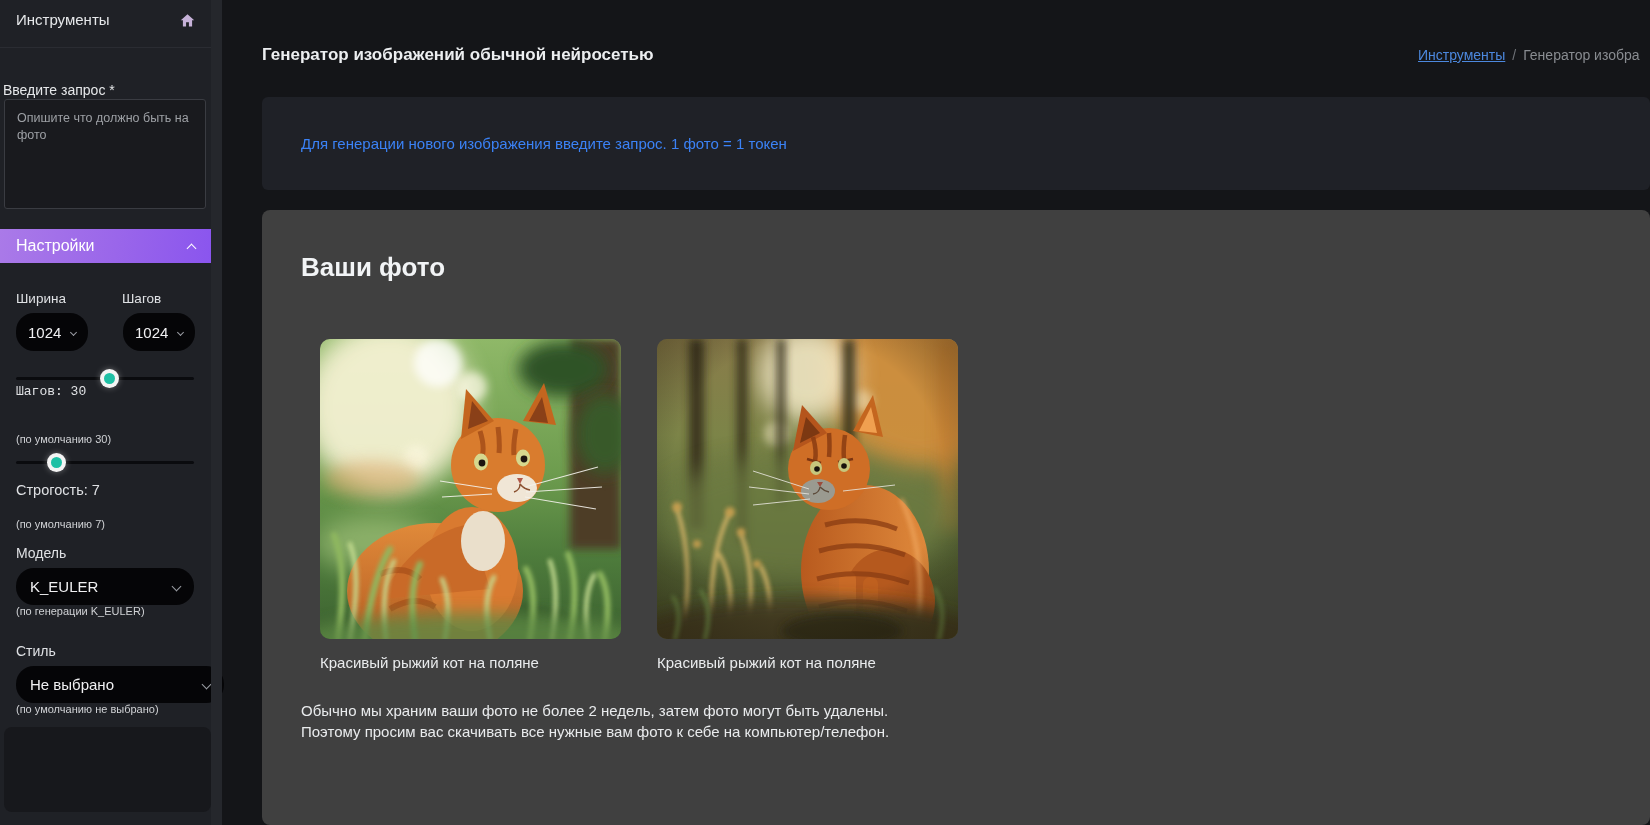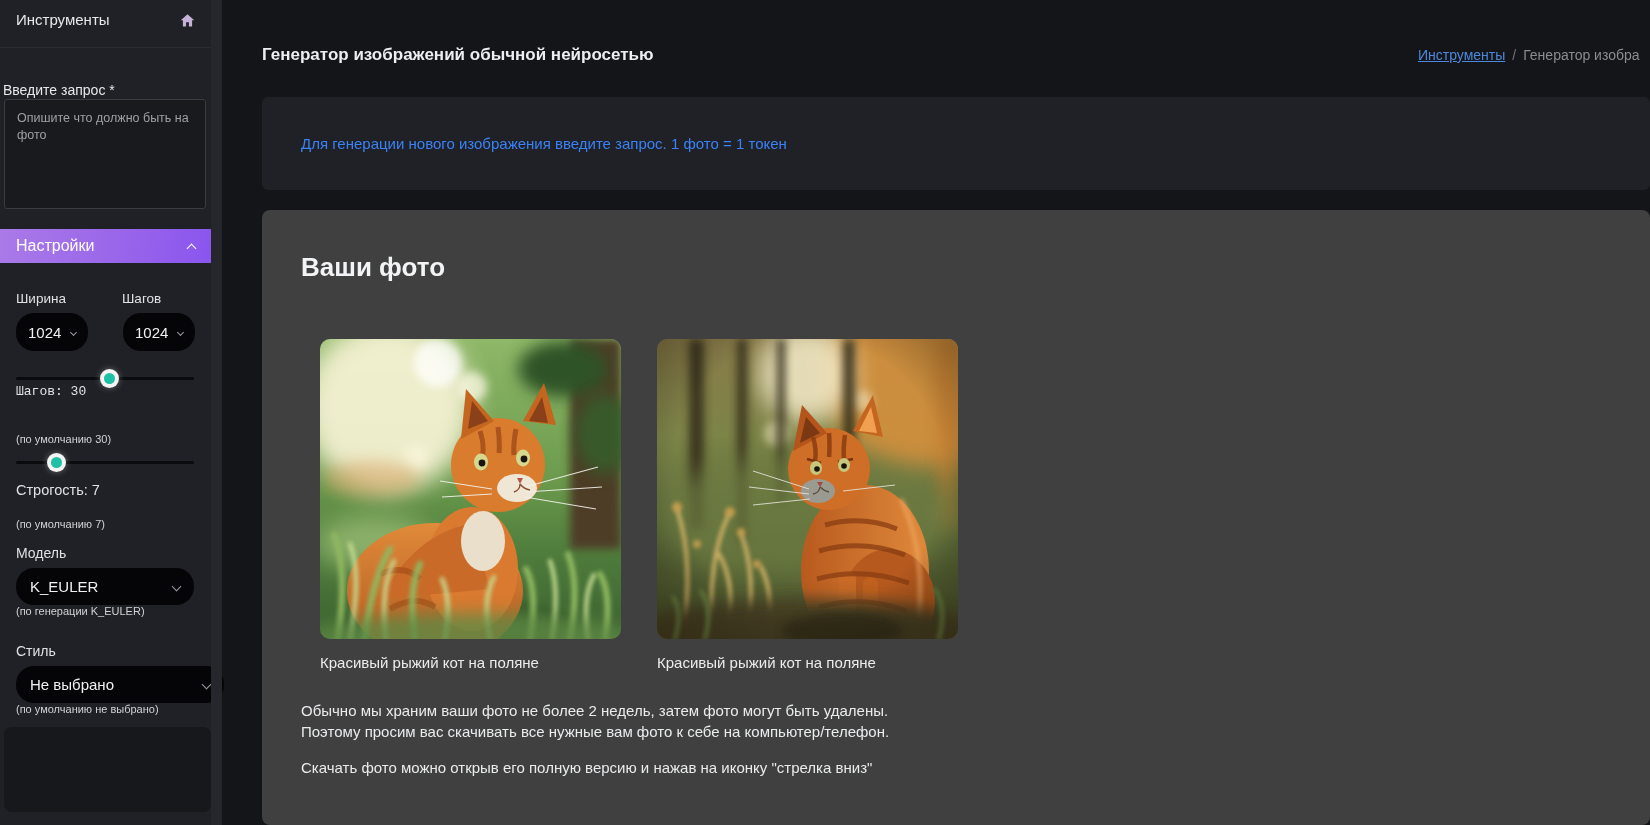--- a/index.html
+++ b/index.html
@@ -322,16 +322,15 @@
         </g>
         <rect width="301" height="300" fill="url(#vig2)"></rect>
       </svg>
     </div>
 
     <div class="caption cap-1">Красивый рыжий кот на поляне</div>
     <div class="caption cap-2">Красивый рыжий кот на поляне</div>
 
     <div class="note l1">Обычно мы храним ваши фото не более 2 недель, затем фото могут быть удалены.</div>
     <div class="note l2">Поэтому просим вас скачивать все нужные вам фото к себе на компьютер/телефон.</div>
-    <div class="note l3">Скачать фото можно открыв его полную версию и нажав на иконку "стрелка вниз"</div>
   </div>
 
 </div>
 
 </body></html>

